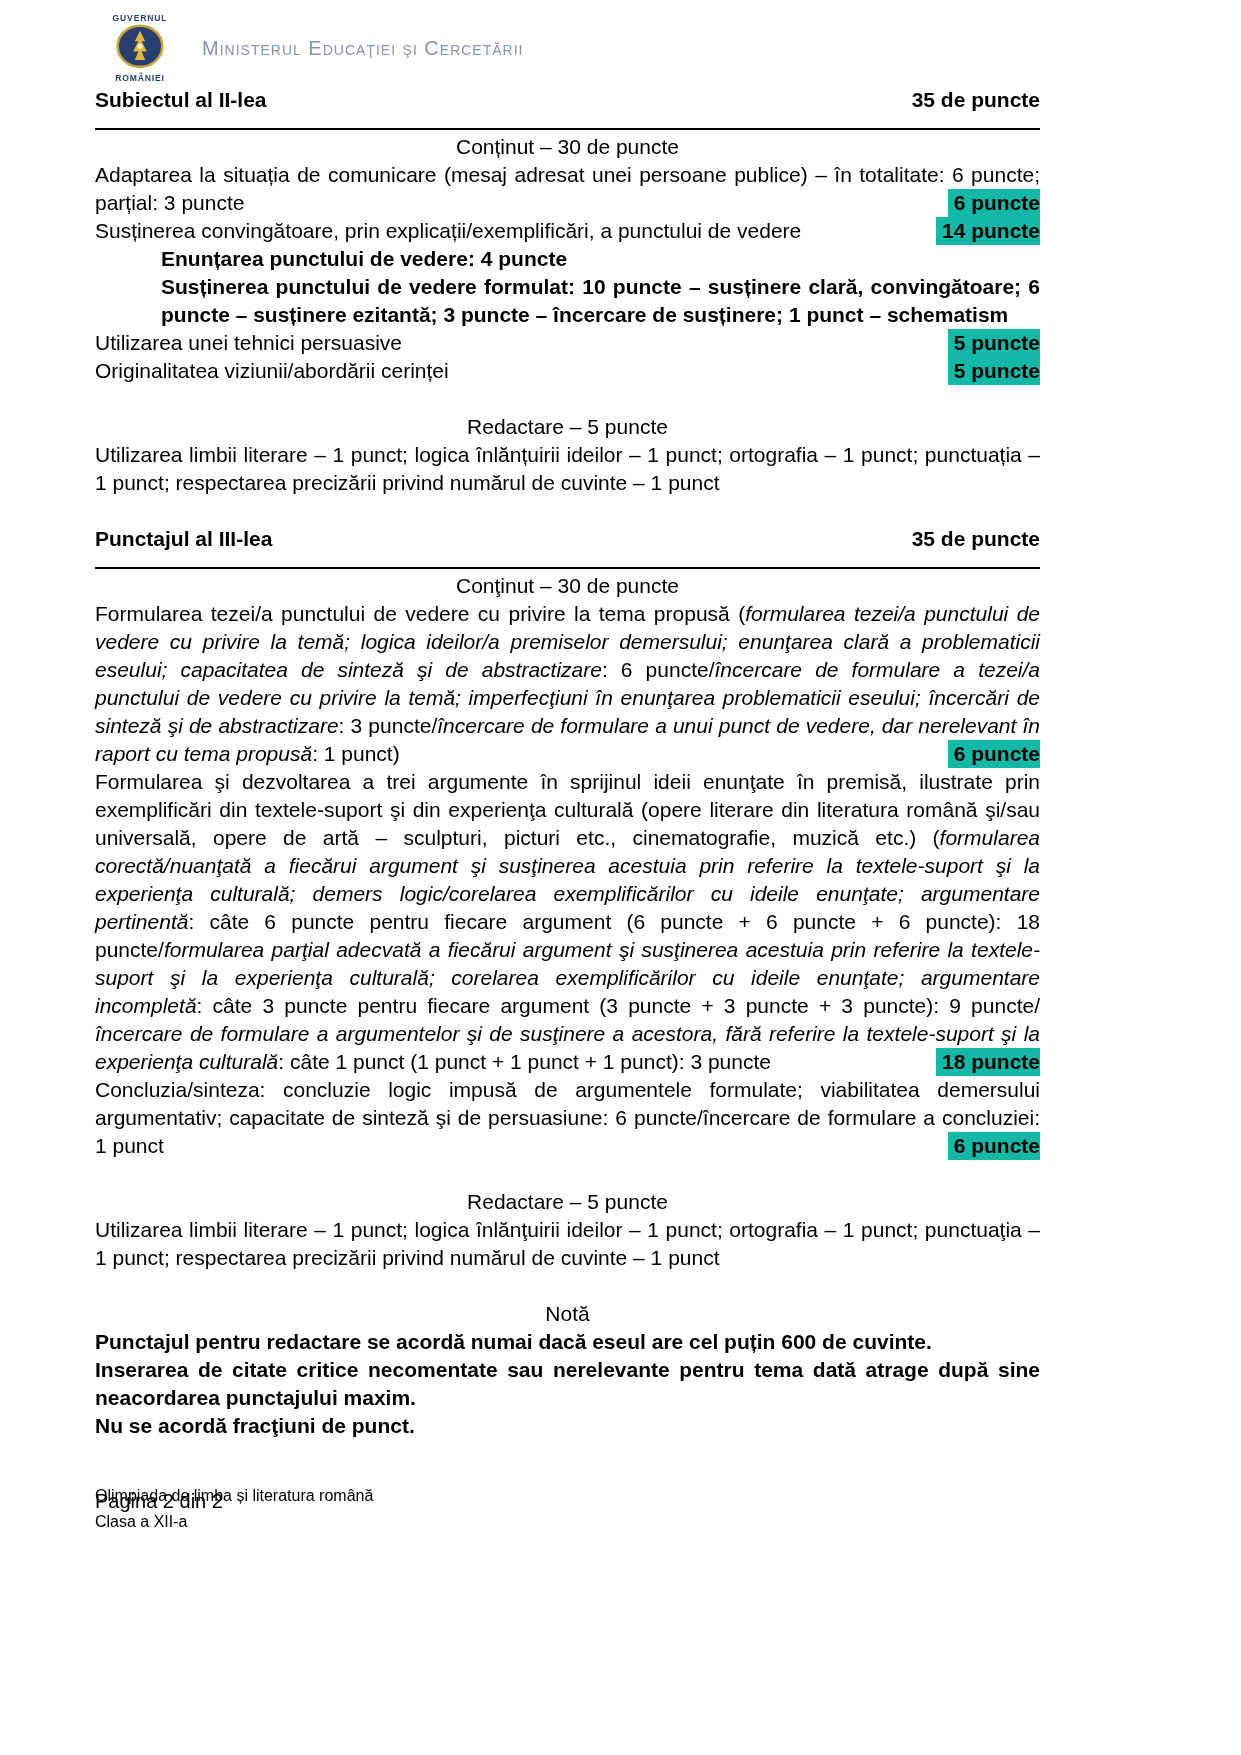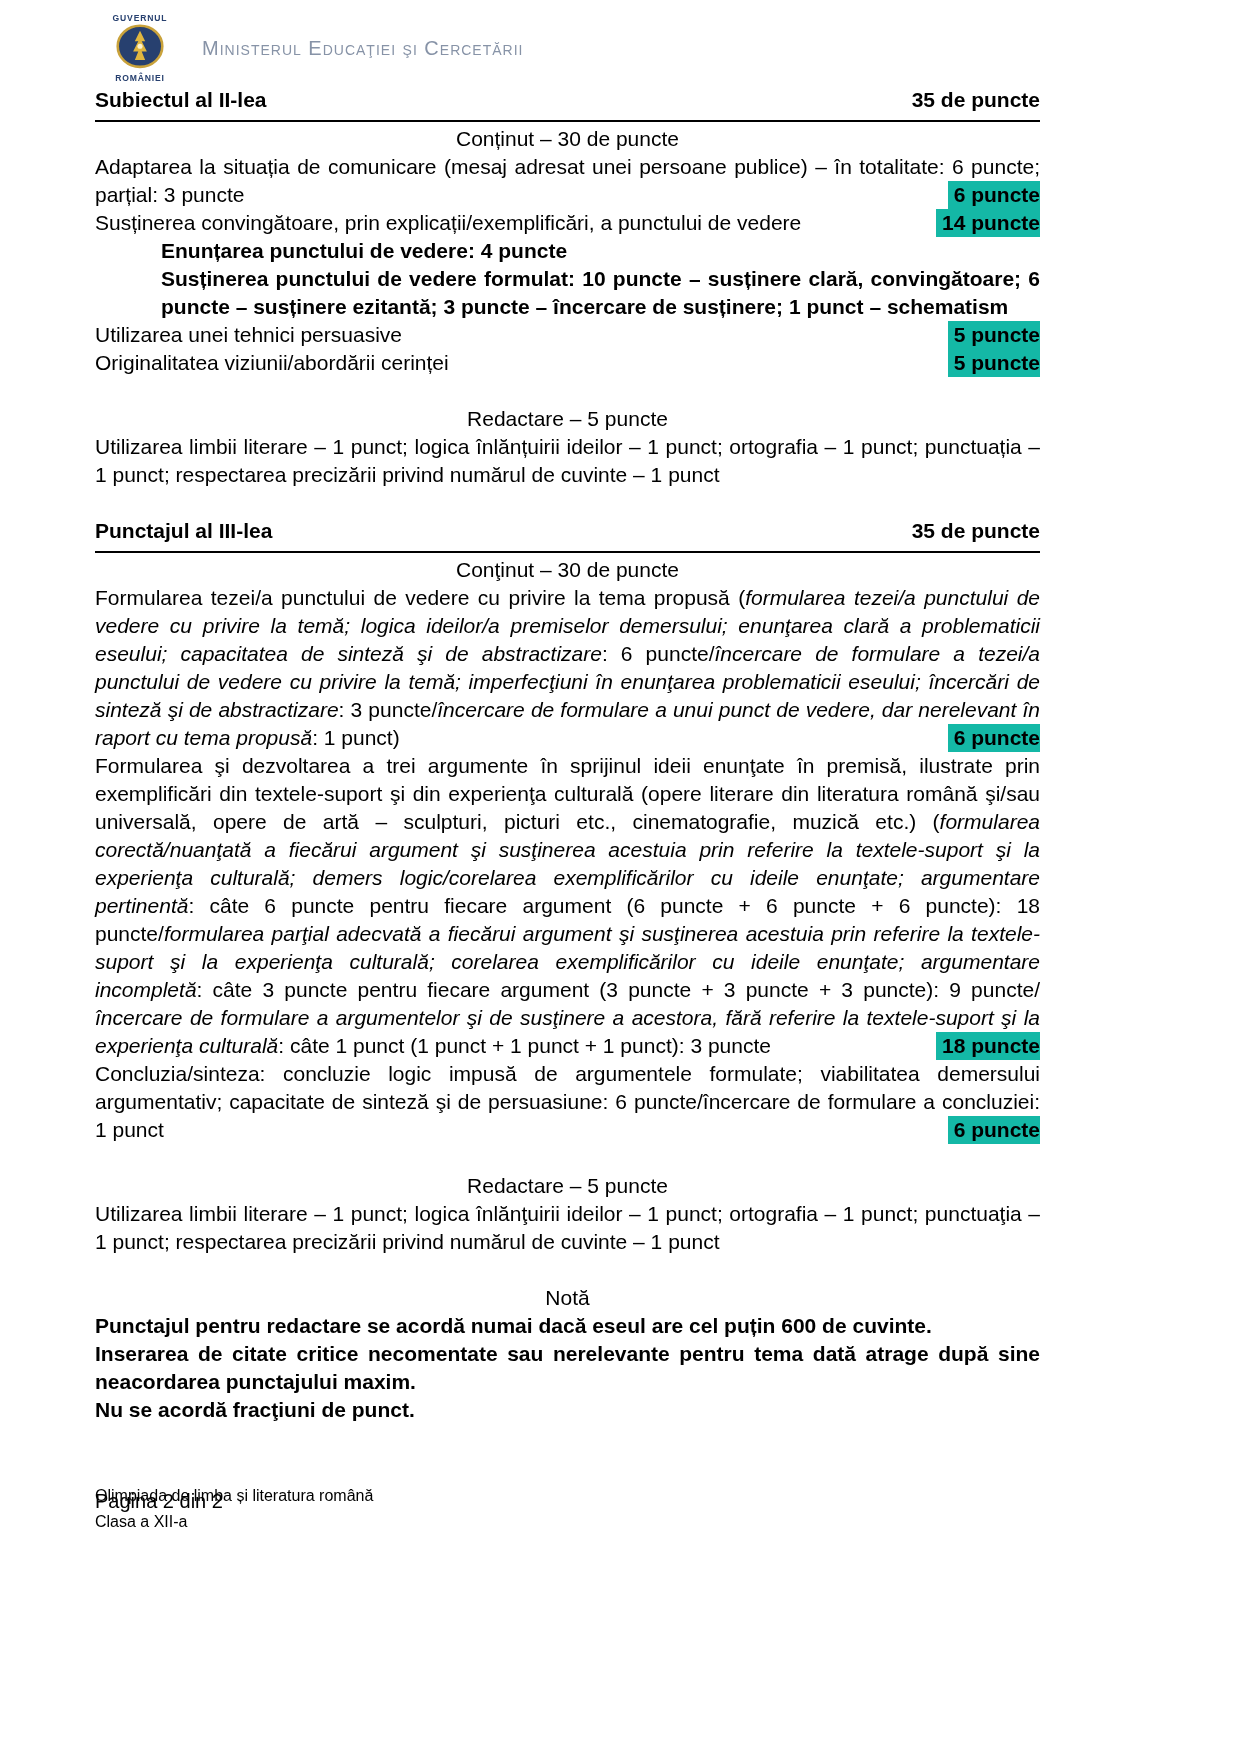--- a/index.html
+++ b/index.html
@@ -24,21 +24,21 @@
   
   .content{
     position:absolute;left:95px;top:86px;width:945px;
     font-size:21px;line-height:28px;
   }
   .content p{margin:0;}
   .subject-row{
     display:flex;justify-content:space-between;
     font-weight:700;
     border-bottom:2px solid #000;
-    padding-bottom:6px;margin-bottom:3px;
+    padding-bottom:14px;margin-bottom:3px;
   }
   .bold-line{font-weight:400;text-align:center;}
   .bold-para{font-weight:700;text-align:justify;}
   .para{position:relative;text-align:justify;}
   .para.indent{margin-left:66px;font-weight:bold;}
   .score{position:absolute;right:0;bottom:0;font-weight:700;background:#14b8a6;padding-left:6px;}
   .it{font-style:italic;}
   .spacer{height:28px;}
   
   .footer{position:absolute;left:95px;top:1483px;font-size:16px;line-height:26px;}

